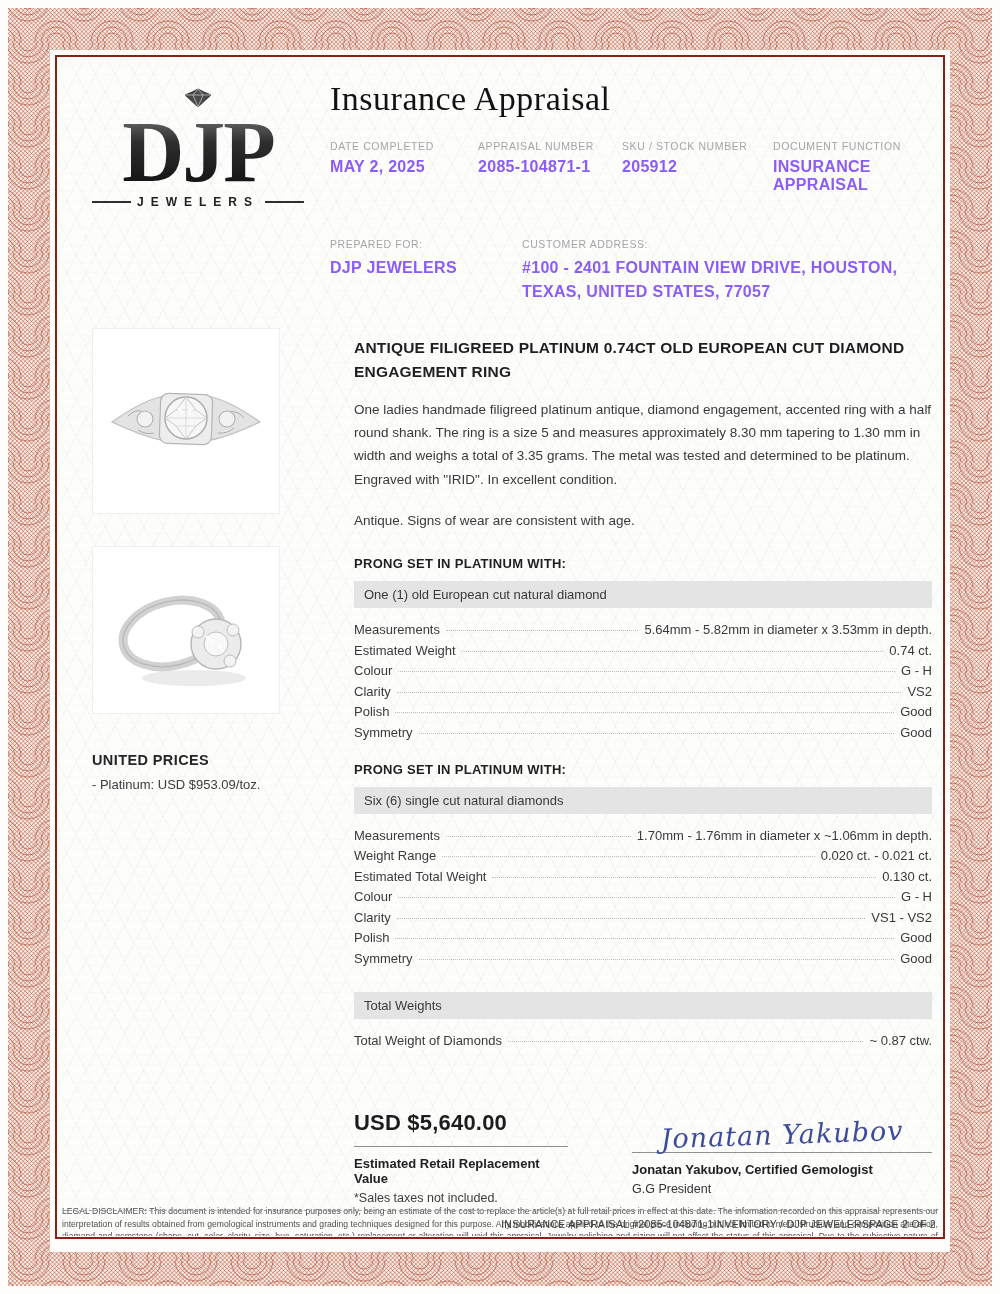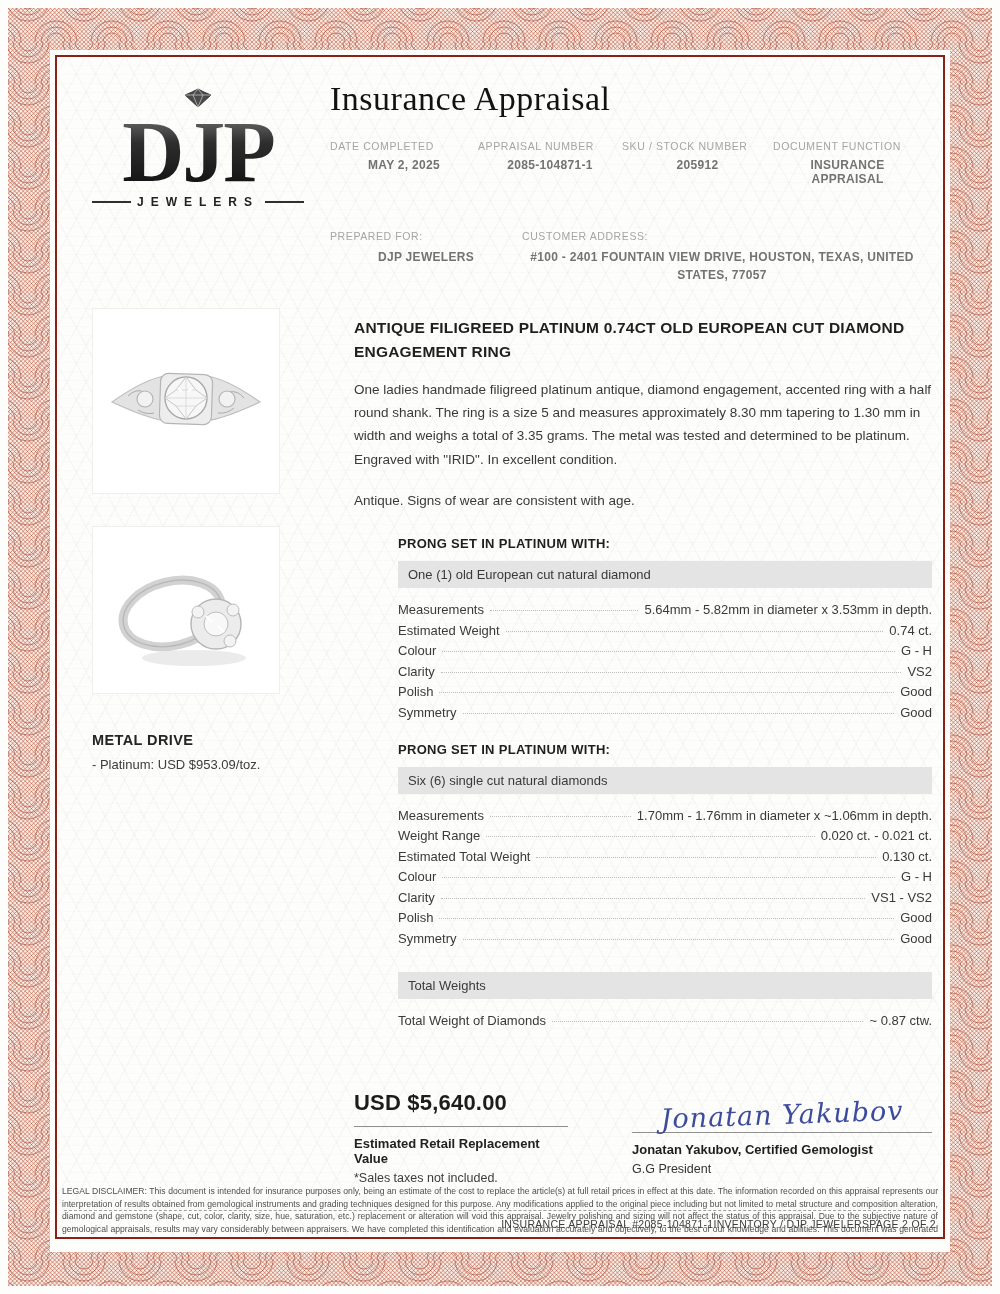--- a/index.html
+++ b/index.html
@@ -31,21 +31,21 @@
   .logo-sub{display:flex;align-items:center;gap:6px;margin-top:2px;}
   .logo-sub .dash{flex:1;height:2px;background:#2f2f2f;}
   .logo-sub .word{font-size:12px;letter-spacing:7px;color:#222;font-weight:600;}
   .header-right{flex:1;padding-top:2px;}
   .doc-title{
     margin:0 0 22px 0;font-family:"Liberation Serif",serif;font-weight:400;
     font-size:34px;color:#121212;letter-spacing:.5px;
   }
   .meta-grid{display:grid;grid-template-columns:148px 144px 151px 1fr;margin-bottom:44px;}
   .meta-label{font-size:10.5px;color:#a5a5a5;letter-spacing:.6px;margin-bottom:6px;}
-  .meta-value{font-size:12px;font-weight:bold;color:#737373;letter-spacing:.3px;text-align:center;}
+  .meta-value{font-size:16px;font-weight:bold;color:#8b5cf6;letter-spacing:.3px;}
   .prep-grid{display:grid;grid-template-columns:192px 1fr;}
   .prep-grid .meta-value{line-height:1.5;}
 
   
   .main{display:flex;margin:24px 20px 0 0;}
   .left-col{width:272px;box-sizing:border-box;padding-left:34px;flex:none;}
   .photo-box{
     width:188px;background:#fff;border:1px solid #f0efee;box-sizing:border-box;
     display:flex;align-items:center;justify-content:center;
   }
@@ -59,21 +59,21 @@
   .item-title{margin:8px 0 14px 0;font-size:15.5px;font-weight:bold;color:#1f1f1f;line-height:1.55;letter-spacing:.2px;}
   .desc{margin:0 0 18px 0;font-size:13.5px;color:#3a3a3a;line-height:1.72;}
   .cond{margin-bottom:24px;}
 
   .sec-heading{font-size:13px;font-weight:bold;color:#1f1f1f;letter-spacing:.3px;margin:4px 0 10px 0;}
   .sec-bar{background:#e4e4e4;font-size:13px;color:#3a3a3a;padding:6px 10px;margin-bottom:14px;}
   .spec-row{display:flex;align-items:baseline;margin-bottom:5.5px;font-size:13px;color:#3a3a3a;}
   .spec-label{white-space:nowrap;padding-right:6px;}
   .dots{flex:1;border-bottom:1.6px dotted #bdbdbd;transform:translateY(-3px);min-width:18px;}
   .spec-value{white-space:nowrap;padding-left:6px;text-align:right;}
-  .section{margin-bottom:22px;margin-left:44px;}
+  .section{margin-bottom:22px;}
   .totals{margin-top:26px;}
 
   
   .valuation-row{display:flex;align-items:center;margin-top:62px;}
   .val-left{width:214px;margin-right:64px;flex:none;}
   .amount{font-size:22px;font-weight:bold;color:#1c1c1c;letter-spacing:.2px;margin-bottom:10px;}
   .rule{border:none;border-top:1px solid #8f8f8f;margin:0 0 9px 0;}
   .val-label{font-size:13px;font-weight:bold;color:#222;margin-bottom:5px;}
   .val-note{font-size:12.5px;color:#3c3c3c;}
   .sig-block{width:300px;}
@@ -204,21 +204,21 @@
             </g>
             <circle cx="118" cy="84" r="25" fill="#ececec" stroke="#b5b5b5" stroke-width="1.4"></circle>
             <circle cx="118" cy="84" r="12" fill="#f8f8f8" stroke="#bdbdbd" stroke-width="1"></circle>
             <circle cx="100" cy="72" r="6" fill="#f3f3f3" stroke="#bcbcbc"></circle>
             <circle cx="135" cy="70" r="6" fill="#f3f3f3" stroke="#bcbcbc"></circle>
             <circle cx="132" cy="101" r="6" fill="#f3f3f3" stroke="#bcbcbc"></circle>
             <path d="M108,76 l6,6 M126,92 l-6,-6" stroke="#ffffff" stroke-width="2"></path>
           </svg>
         </div>
         <div class="metal">
-          <div class="mp-title">METAL DRIVE</div>
+          <div class="mp-title">UNITED PRICES</div>
           <div class="mp-line">- Platinum: USD $953.09/toz.</div>
         </div>
       </div>
 
       <div class="right-col">
         <h2 class="item-title">ANTIQUE FILIGREED PLATINUM 0.74CT OLD EUROPEAN CUT DIAMOND ENGAGEMENT RING</h2>
         <p class="desc">One ladies handmade filigreed platinum antique, diamond engagement, accented ring with a half round shank. The ring is a size 5 and measures approximately 8.30 mm tapering to 1.30 mm in width and weighs a total of 3.35 grams. The metal was tested and determined to be platinum. Engraved with "IRID". In excellent condition.</p>
         <p class="desc cond">Antique. Signs of wear are consistent with age.</p>
 
         <div class="section">

